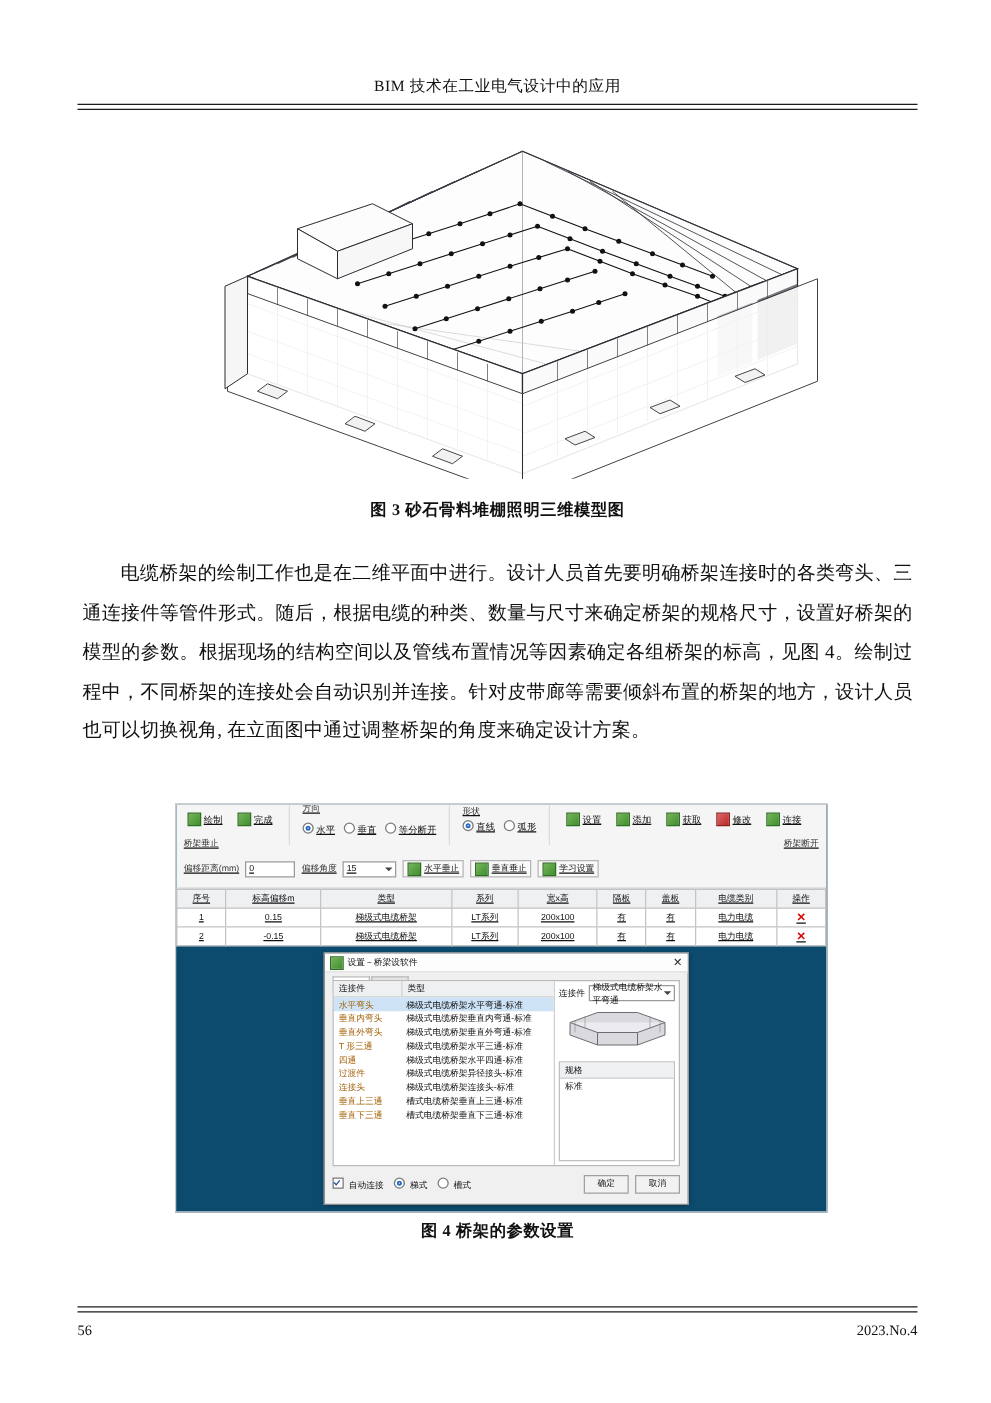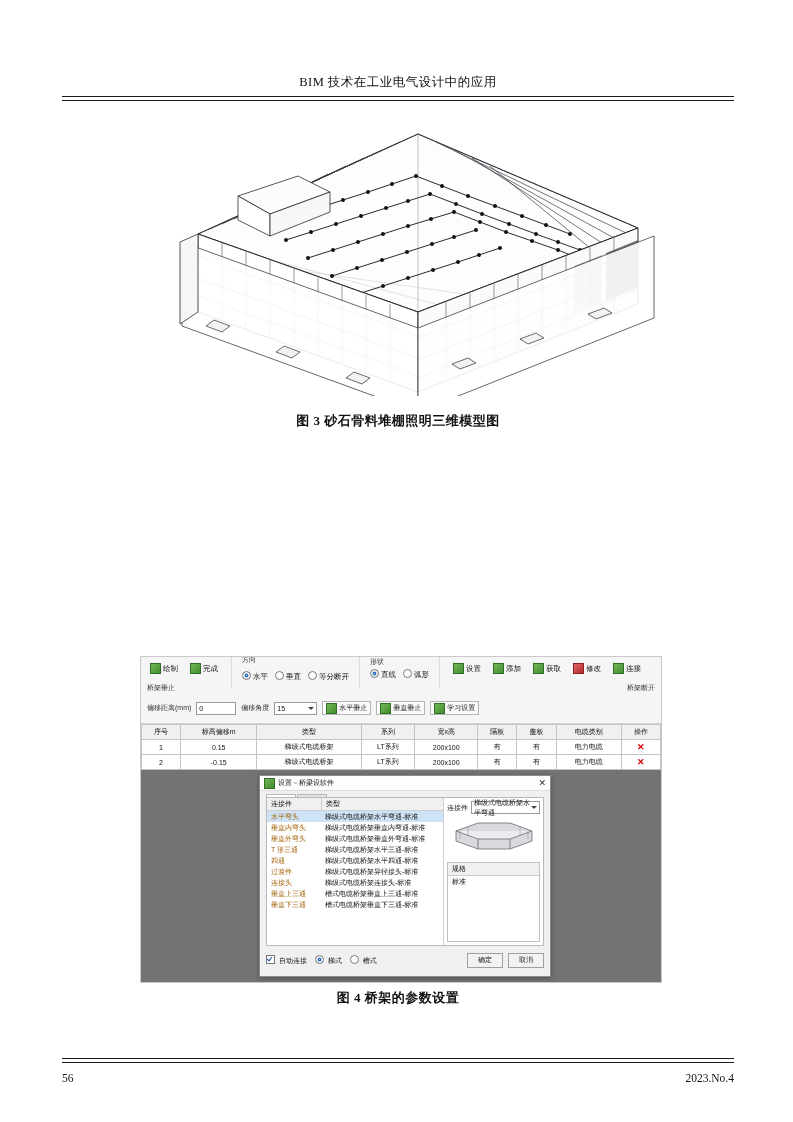--- a/index.html
+++ b/index.html
@@ -6,21 +6,21 @@
   body {
     width: 793px; height: 1122px;
     background: #fff;
     font-family: "Liberation Serif", "DejaVu Serif", serif;
     color: #111;
     position: relative;
     overflow: hidden;
   }
   .page {
     position: absolute;
-    left: 0; top: 16px;
+    left: 0; top: 3px;
     width: 793px; height: 872px;
     box-sizing: border-box;
   }
   
   .header {
     position: absolute;
     left: 68px; top: 58px; width: 660px;
     text-align: center;
     font-size: 12.5px;
     letter-spacing: .5px;
@@ -58,26 +58,27 @@
     text-align: justify;
     text-justify: inter-ideograph;
     text-indent: 2em;
     letter-spacing: .2px;
   }
   
   .fig4-wrap {
     position: absolute;
     left: 140px; top: 640px;
     width: 520px; height: 325px;
-    background: #737373;
+    background: #0c4a6e;
     border: 1px solid #c9c9c9;
     font-family: "Liberation Sans", sans-serif;
     font-size: 7.5px;
     color: #111;
     overflow: hidden;
+    text-decoration: underline;
   }
   .ribbon {
     position: relative;
     height: 66px;
     background: #f5f5f5;
     border-bottom: 1px solid #d2d2d2;
   }
   .rb-row1 {
     display: flex; align-items: center;
     height: 19px; padding: 2px 6px 0 6px;
@@ -387,20 +388,21 @@
 
         <polygon points="120,80 180,60 212,76 152,98" fill="#fcfcfc" stroke="#2b2b33" stroke-width="0.8"></polygon>
         <polygon points="120,80 120,104 152,120 152,98" fill="#ffffff" stroke="#2b2b33" stroke-width="0.8"></polygon>
         <polygon points="212,76 212,96 152,120 152,98" fill="#f7f7f7" stroke="#2b2b33" stroke-width="0.8"></polygon>
       </g>
     </svg>
   </div>
 
   <div id="fig3-caption" class="fig-caption">图 3  砂石骨料堆棚照明三维模型图</div>
 
+  <p class="body-par">电缆桥架的绘制工作也是在二维平面中进行。设计人员首先要明确桥架连接时的各类弯头、三通连接件等管件形式。随后，根据电缆的种类、数量与尺寸来确定桥架的规格尺寸，设置好桥架的模型的参数。根据现场的结构空间以及管线布置情况等因素确定各组桥架的标高，见图 4。绘制过程中，不同桥架的连接处会自动识别并连接。针对皮带廊等需要倾斜布置的桥架的地方，设计人员也可以切换视角, 在立面图中通过调整桥架的角度来确定设计方案。</p>
 
   <div class="fig4-wrap">
 
     <div class="ribbon">
       <div class="rb-row1">
         <div class="rb-btn">
           <span class="mini-ico"></span>
           <span>绘制</span>
         </div>
         <div class="rb-btn">

